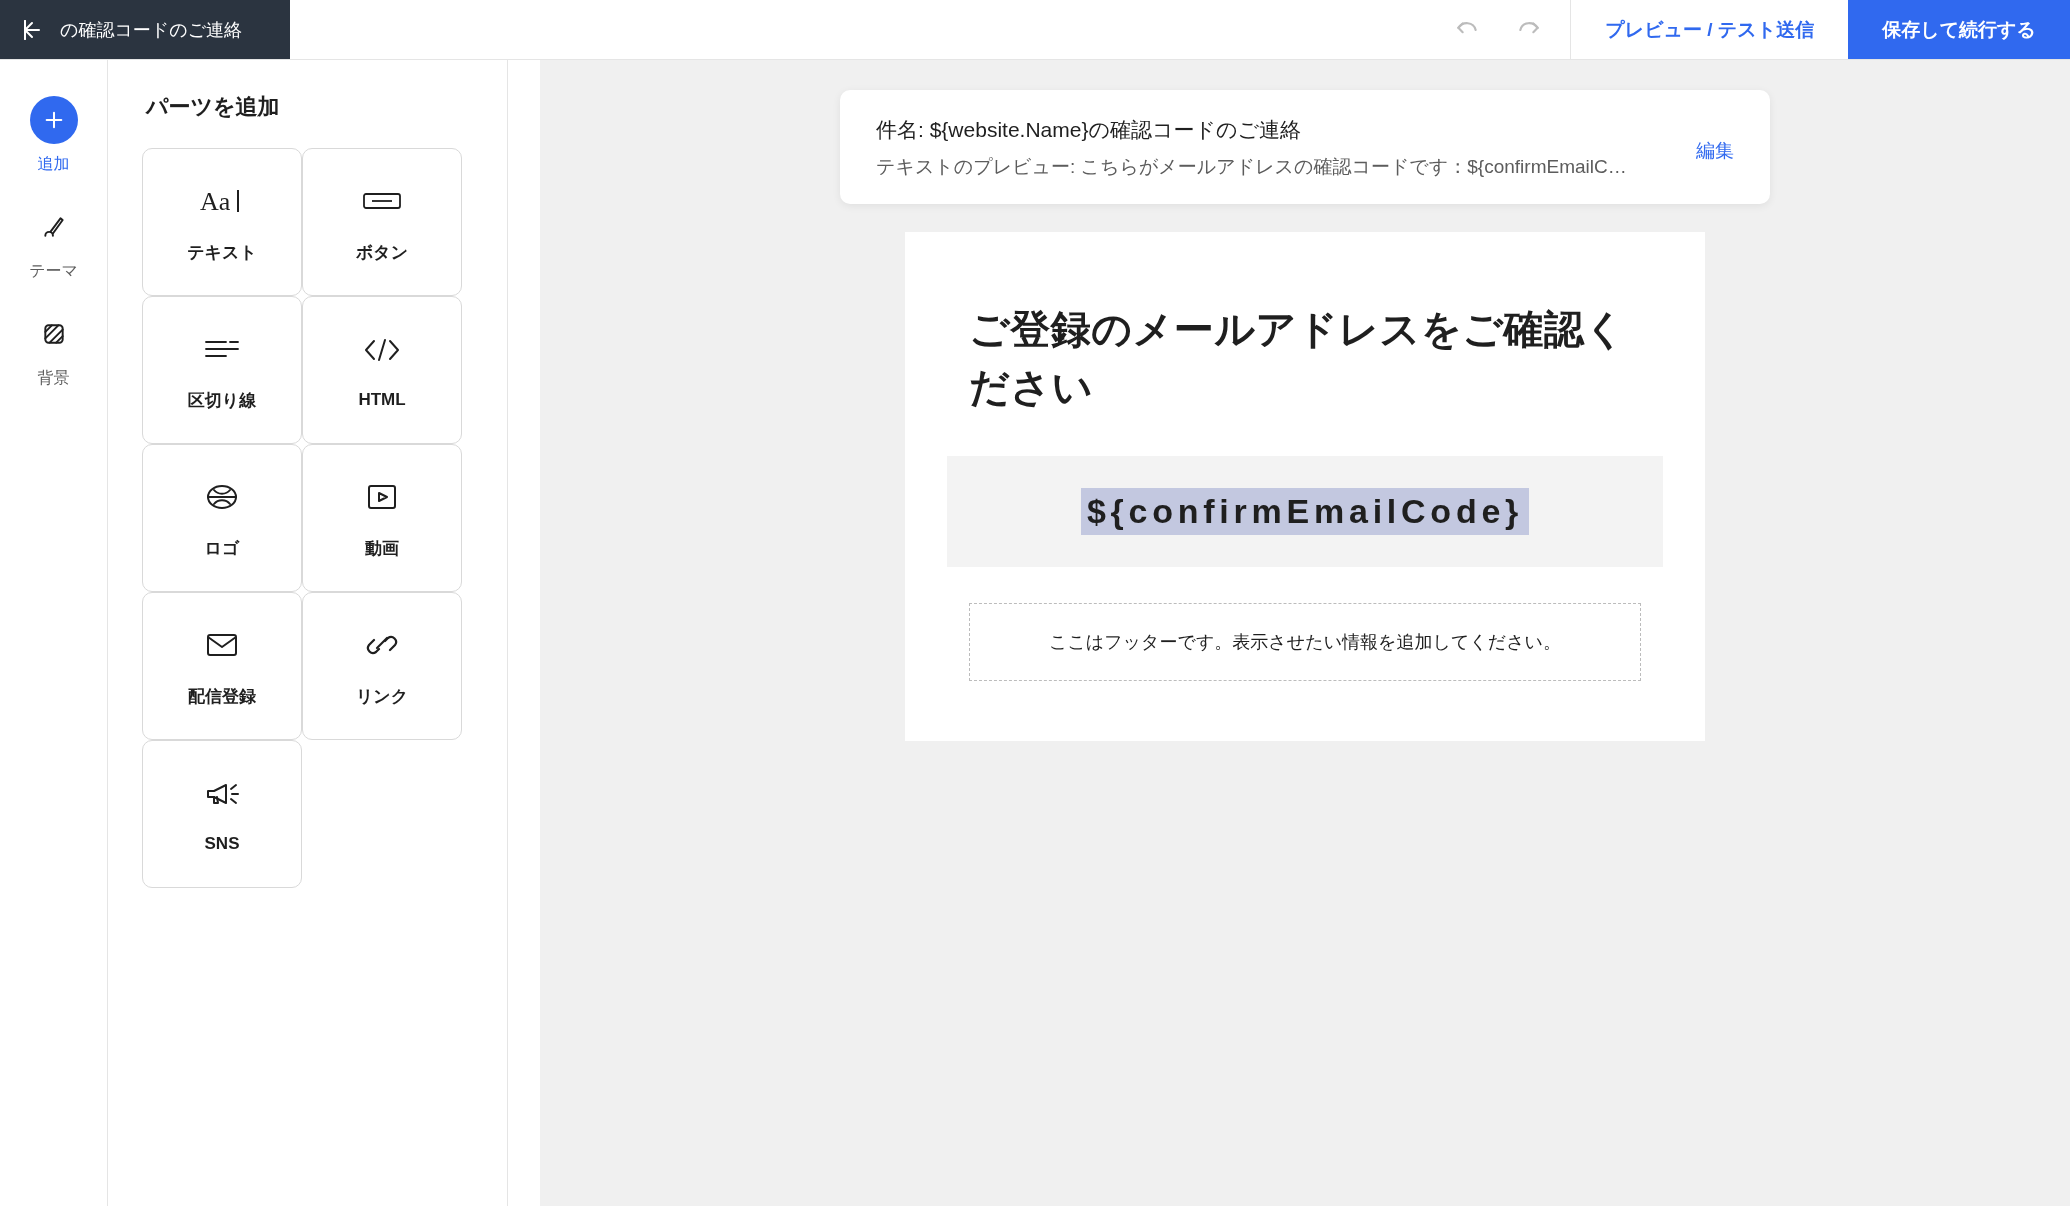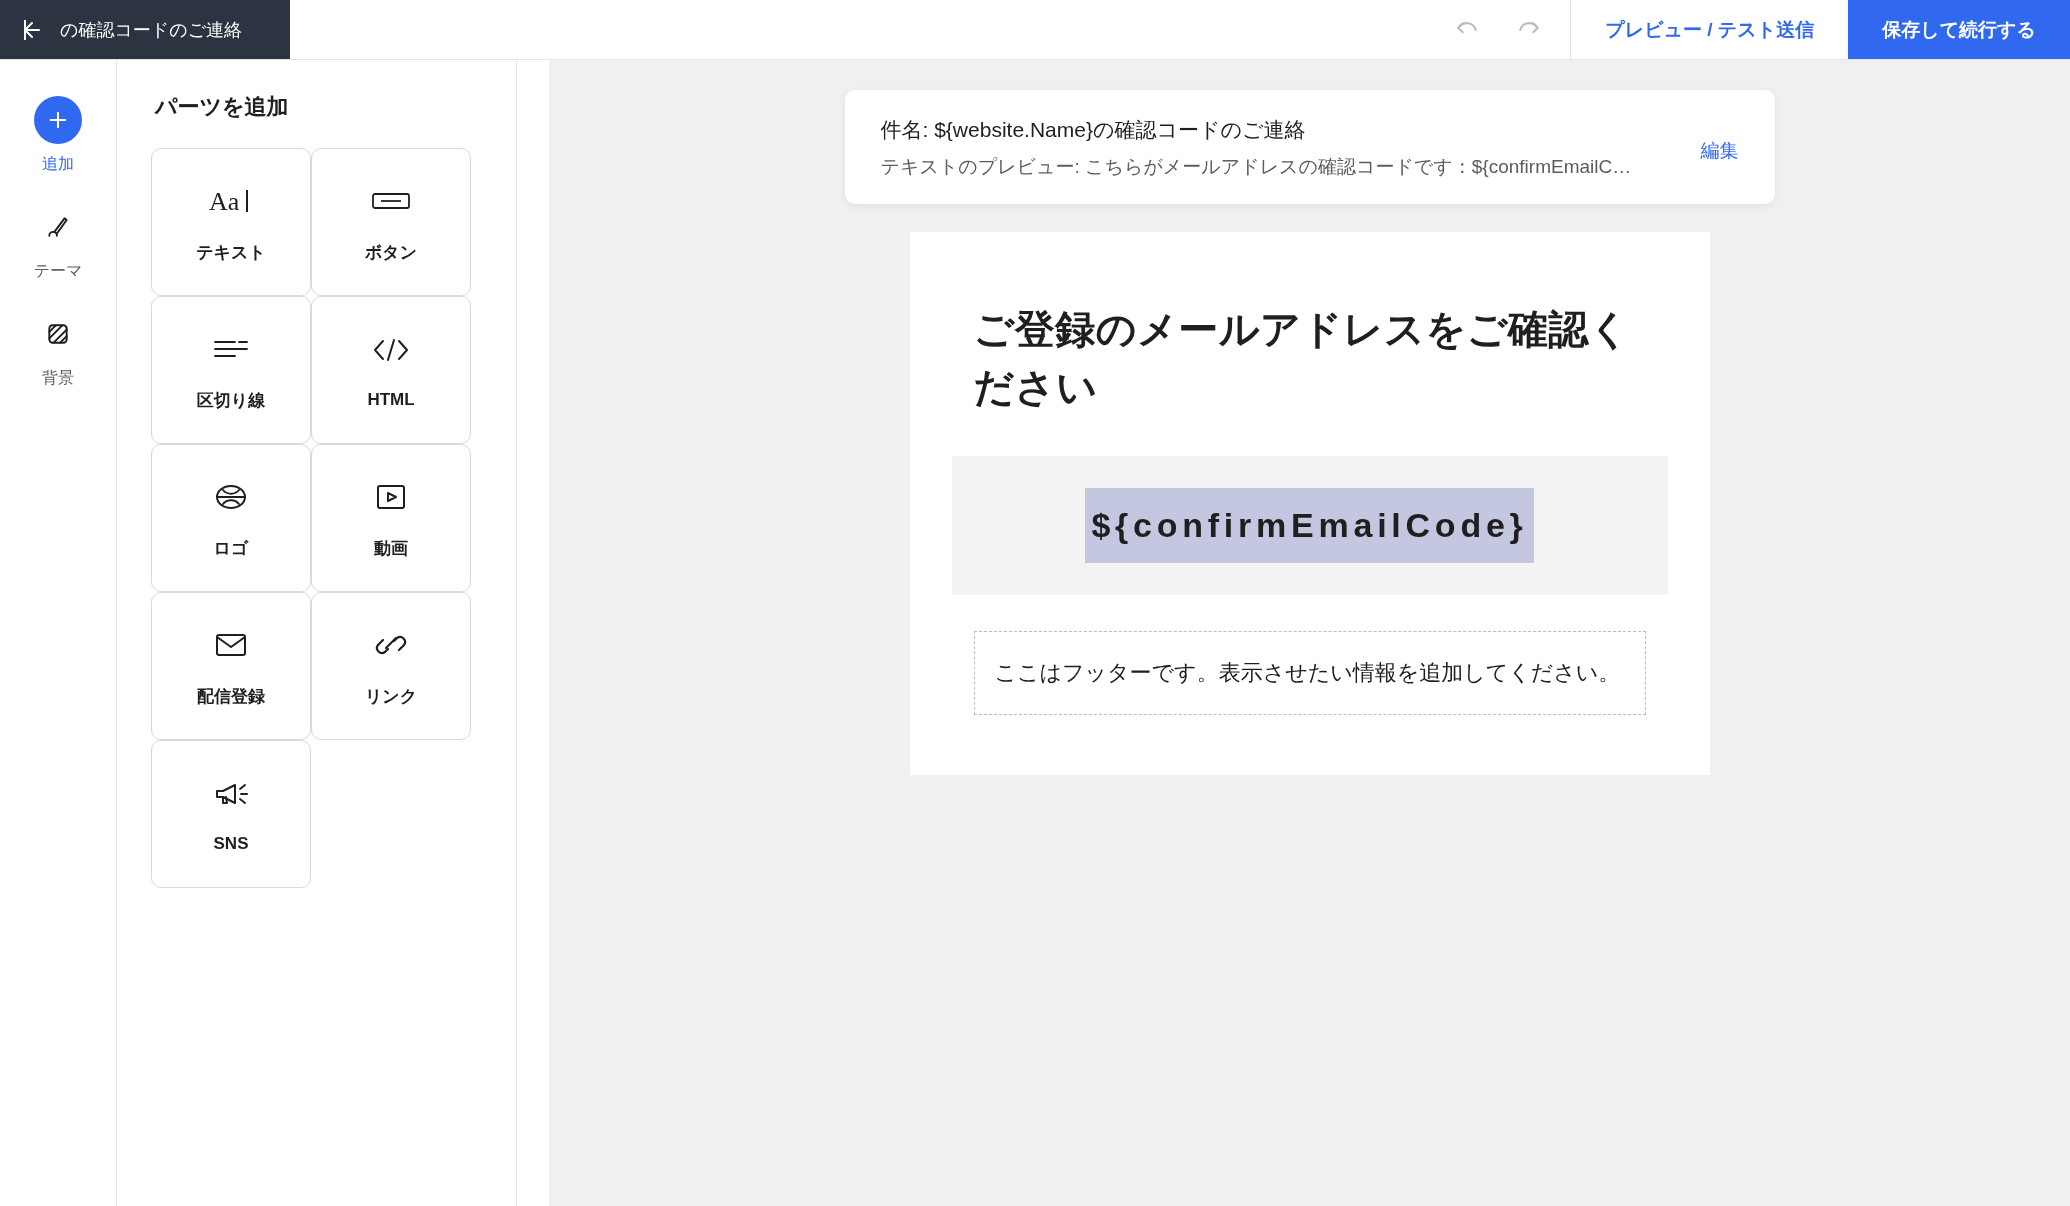--- a/index.html
+++ b/index.html
@@ -81,21 +81,21 @@
     cursor:pointer;
   }
 
   
   .main{
     display:flex;
     height:calc(100% - 60px);
   }
 
   .rail{
-    width:117px;
+    width:108px;
     border-right:1px solid var(--line);
     display:flex;
     flex-direction:column;
     align-items:center;
     padding-top:36px;
     gap:28px;
   }
   .rail-item{
     display:flex;flex-direction:column;align-items:center;gap:10px;
     cursor:pointer;
@@ -212,31 +212,32 @@
     text-align:center;
     margin:0 -22px 36px -22px;
   }
   .code-token{
     display:inline-block;
     font-size:34px;
     font-weight:600;
     letter-spacing:0.14em;
     color:var(--ink);
     background:var(--code-sel);
-    padding:18px 6px;
+    padding:4px 6px;
   }
   .email-note{
     font-size:19px;
     color:var(--ink-soft);
     margin:0 0 50px 12px;
   }
   .footer-slot{
     border:1.5px dashed #bcbcbc;
+    text-align:center;
     padding:26px 20px;
-    font-size:22px;
+    font-size:18px;
     color:var(--ink);
     font-family:Liberation Mono, monospace;
   }
 
   svg{display:block;}
 </style>
 </head>
 <body>
 
 <div class="header">

